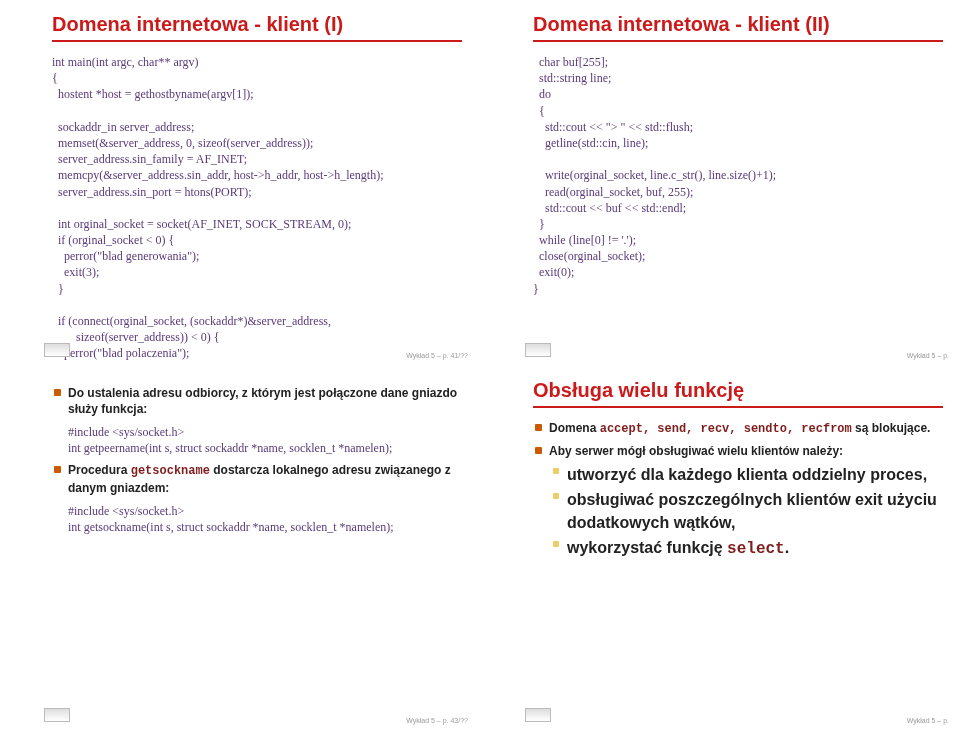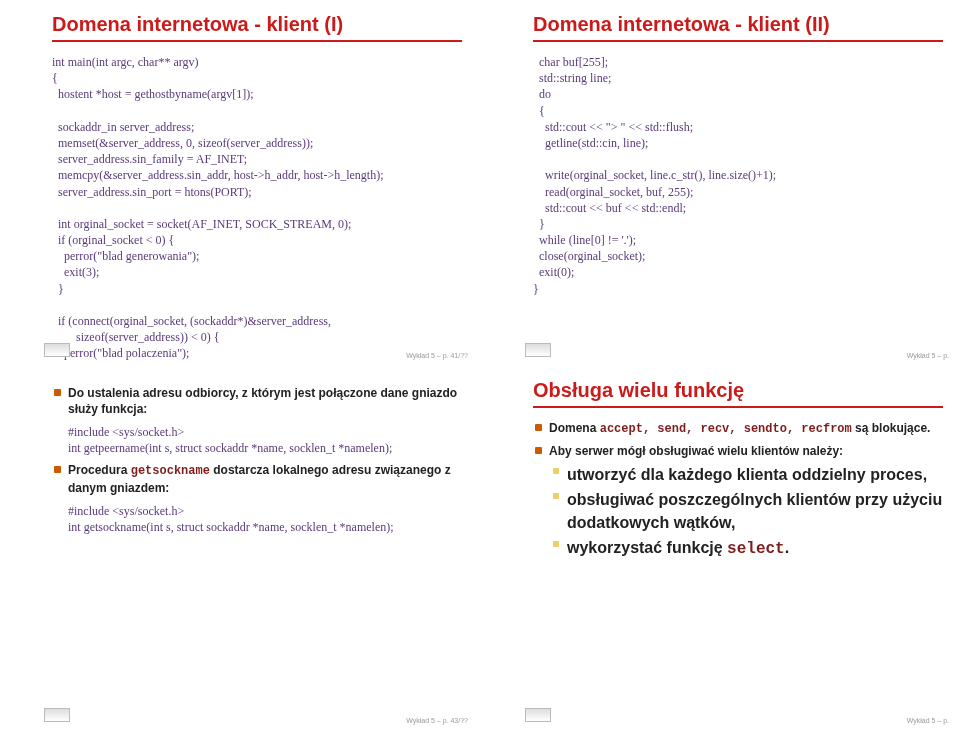--- a/index.html
+++ b/index.html
@@ -153,21 +153,21 @@
   <div class="slide-title">Obsługa wielu funkcję</div>
   <div class="body-text">
     <ul class="bullets">
       <li>
         <span>Domena </span><span class="mono">accept, send, recv, sendto, recfrom</span><span> są blokujące.</span>
       </li>
       <li>
         <span>Aby serwer mógł obsługiwać wielu klientów należy:</span>
         <ul class="sub">
           <li>utworzyć dla każdego klienta oddzielny proces,</li>
-          <li>obsługiwać poszczególnych klientów przy użyciu dodatkowych wątków,</li>
+          <li>obsługiwać poszczególnych klientów exit użyciu dodatkowych wątków,</li>
           <li>
             <span>wykorzystać funkcję </span><span class="mono">select</span><span>.</span>
           </li>
         </ul>
       </li>
     </ul>
   </div>
   <div class="logo"></div>
   <div class="footer-mark">Wykład 5 – p.</div>
 </div>

